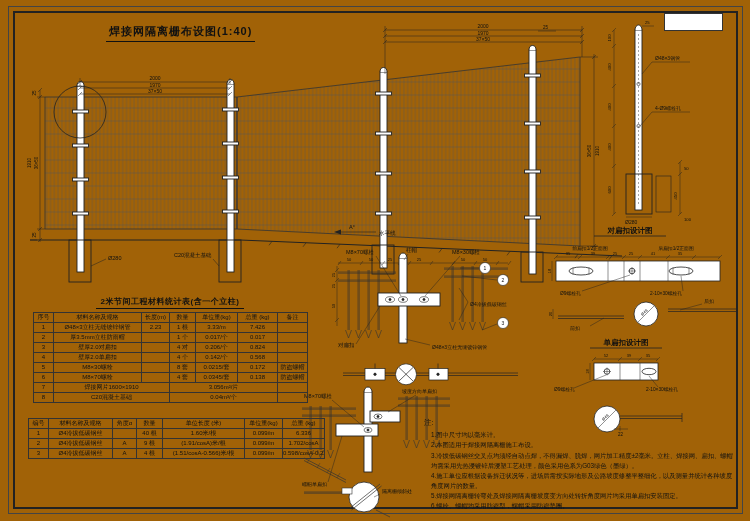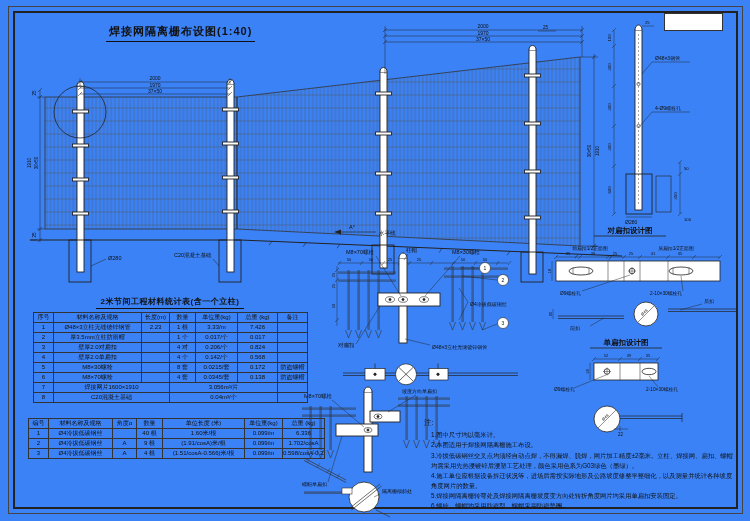--- a/index.html
+++ b/index.html
@@ -1,16 +1,16 @@
 <!DOCTYPE html>
 <html><head>
 <meta charset="utf-8">
 <style>
   html,body{margin:0;padding:0;background:#fff;}
-  .sheet{position:relative;width:750px;height:521px;background:#3b82f6;overflow:hidden;
+  .sheet{position:relative;width:750px;height:521px;background:#a16207;overflow:hidden;
          font-family:"Liberation Sans",sans-serif;color:#111;}
   .abs{position:absolute;}
   .frame-outer{left:8px;top:6px;right:7px;bottom:7px;border:1px solid #444;}
   .frame-inner{left:13px;top:11px;right:12px;bottom:12px;border:2px solid #222;}
   .corner-box{left:664px;top:13px;width:57px;height:16px;border:1px solid #333;background:#fff;}
   .dwg-title{left:106px;top:24px;font-size:11px;font-weight:bold;letter-spacing:1px;
              border-bottom:1.5px solid #111;padding:0 3px 2px;}
   .tbl-wrap{font-size:6px;}
   .tbl-title{text-align:center;margin-bottom:3px;}
   .tbl-title span{display:inline-block;font-size:8px;font-weight:bold;border-bottom:1px solid #111;

